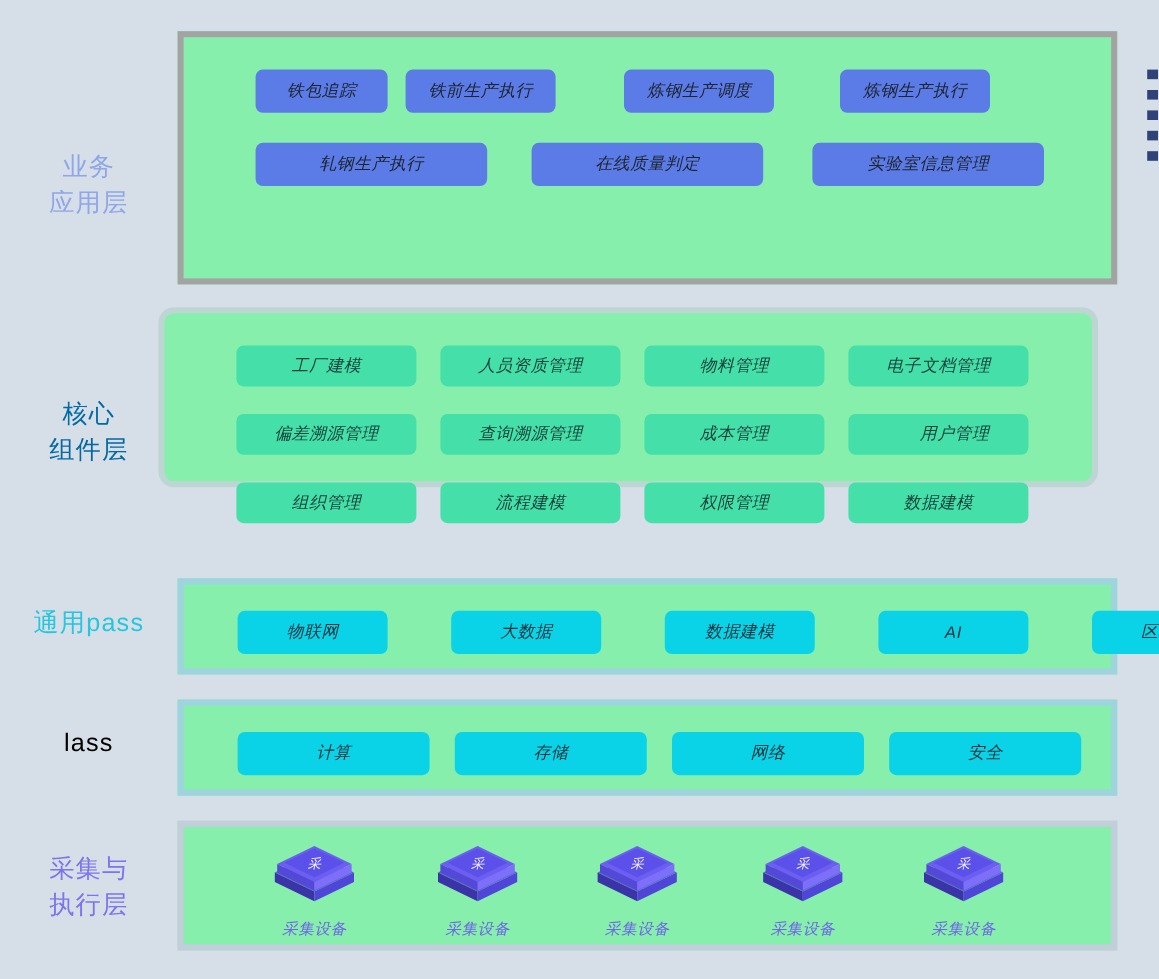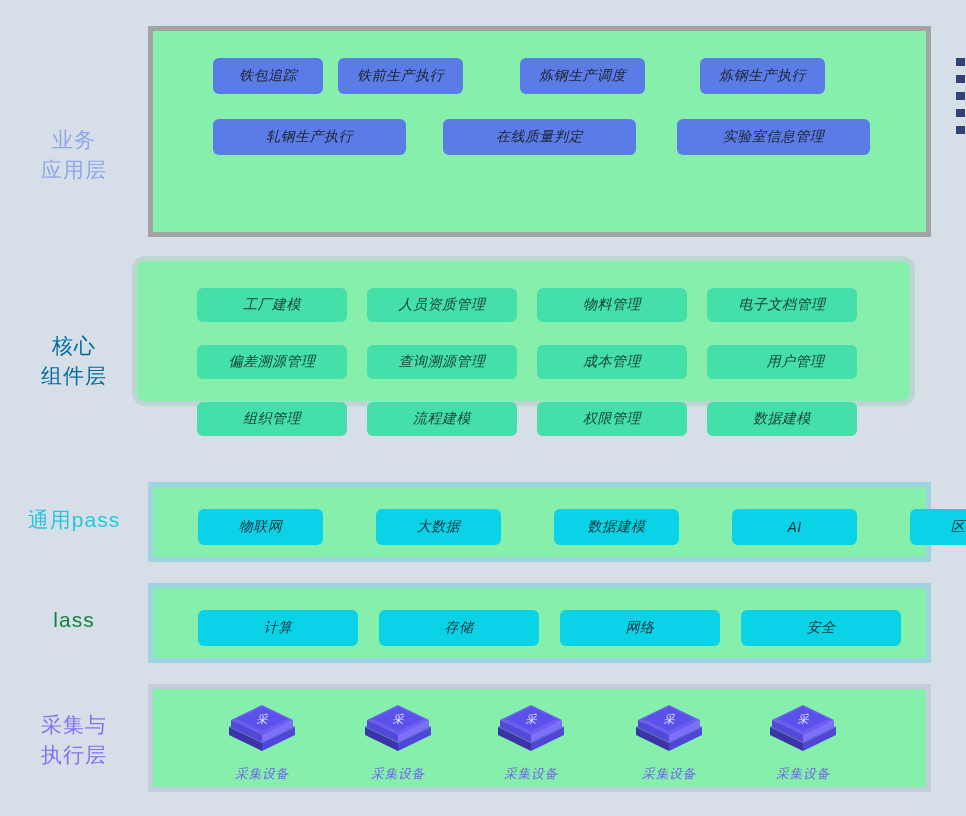--- a/index.html
+++ b/index.html
@@ -72,21 +72,21 @@
   .chip.cyan {
     background: #0ad3e8;
     color: #16333b;
     height: 36px;
   }
 
   
   .lbl-business { color: #8fa6e8; }
   .lbl-core     { color: #0369a1; }
   .lbl-paas     { color: #27c6de; }
-  .lbl-iaas     { color: #15803d; }
+  .lbl-iaas     { color: #000000; }
   .lbl-collect  { color: #7d73ee; }
 
   
   .device-item {
     position: absolute;
     width: 110px;
     text-align: center;
   }
   .device-icon-wrap {
     height: 62px;

